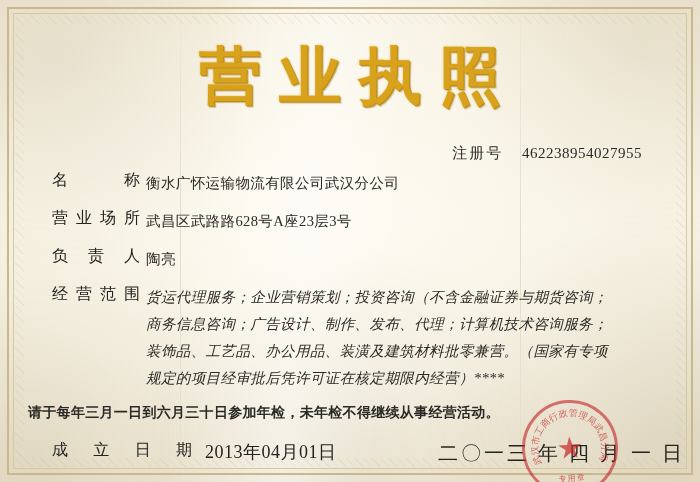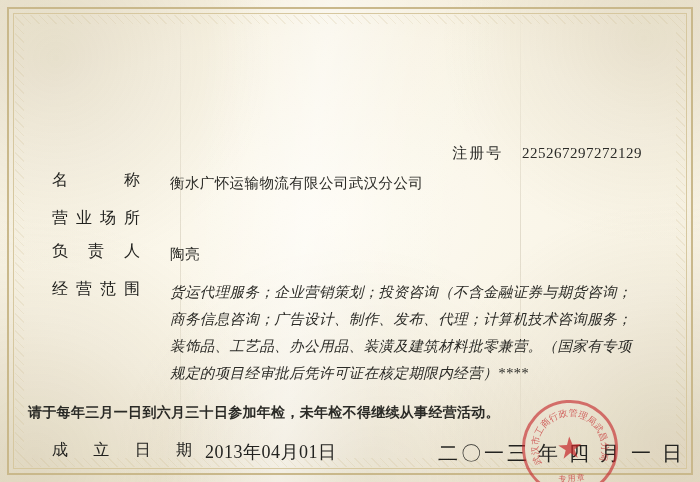--- a/index.html
+++ b/index.html
@@ -132,21 +132,20 @@
     letter-spacing: 0;
   }
   .row .label span { display: inline-block; }
   .row .value {
     font-size: 14.5px;
     color: #2a2a26;
     padding-left: 6px;
     line-height: 26px;
     max-width: 470px;
     letter-spacing: 0.4px;
-    margin-left: 24px;
   }
   .row.scope .value { line-height: 27px; font-style: italic; }
 
   .notice {
     position: absolute;
     top: 404px;
     left: 28px;
     font-size: 14px;
     color: #2a2a26;
     letter-spacing: 0.3px;
@@ -246,43 +245,45 @@
   <div class="sheen"></div>
   <div class="fold" style="left:180px"></div>
   <div class="fold" style="left:520px"></div>
 
   <div class="frame-outer"></div>
   <div class="frame-inner"></div>
   <div class="guilloche"></div>
 
   <div class="content">
 
+    <div class="title">营业执照</div>
 
     <div class="reg-line">
       <span class="reg-label">注册号</span>
-      <span class="reg-value">225267297272129</span>
+      <span class="reg-value">462238954027955</span>
     </div>
 
     <div class="fields">
 
       <div class="row">
         <div class="label">
           <span>名</span>
           <span>称</span>
         </div>
         <div class="value">衡水广怀运输物流有限公司武汉分公司</div>
       </div>
 
       <div class="row">
         <div class="label">
           <span>营</span>
           <span>业</span>
           <span>场</span>
           <span>所</span>
         </div>
+        <div class="value">武昌区武路路628号A座23层3号</div>
       </div>
 
       <div class="row">
         <div class="label">
           <span>负</span>
           <span>责</span>
           <span>人</span>
         </div>
         <div class="value">陶亮</div>
       </div>

